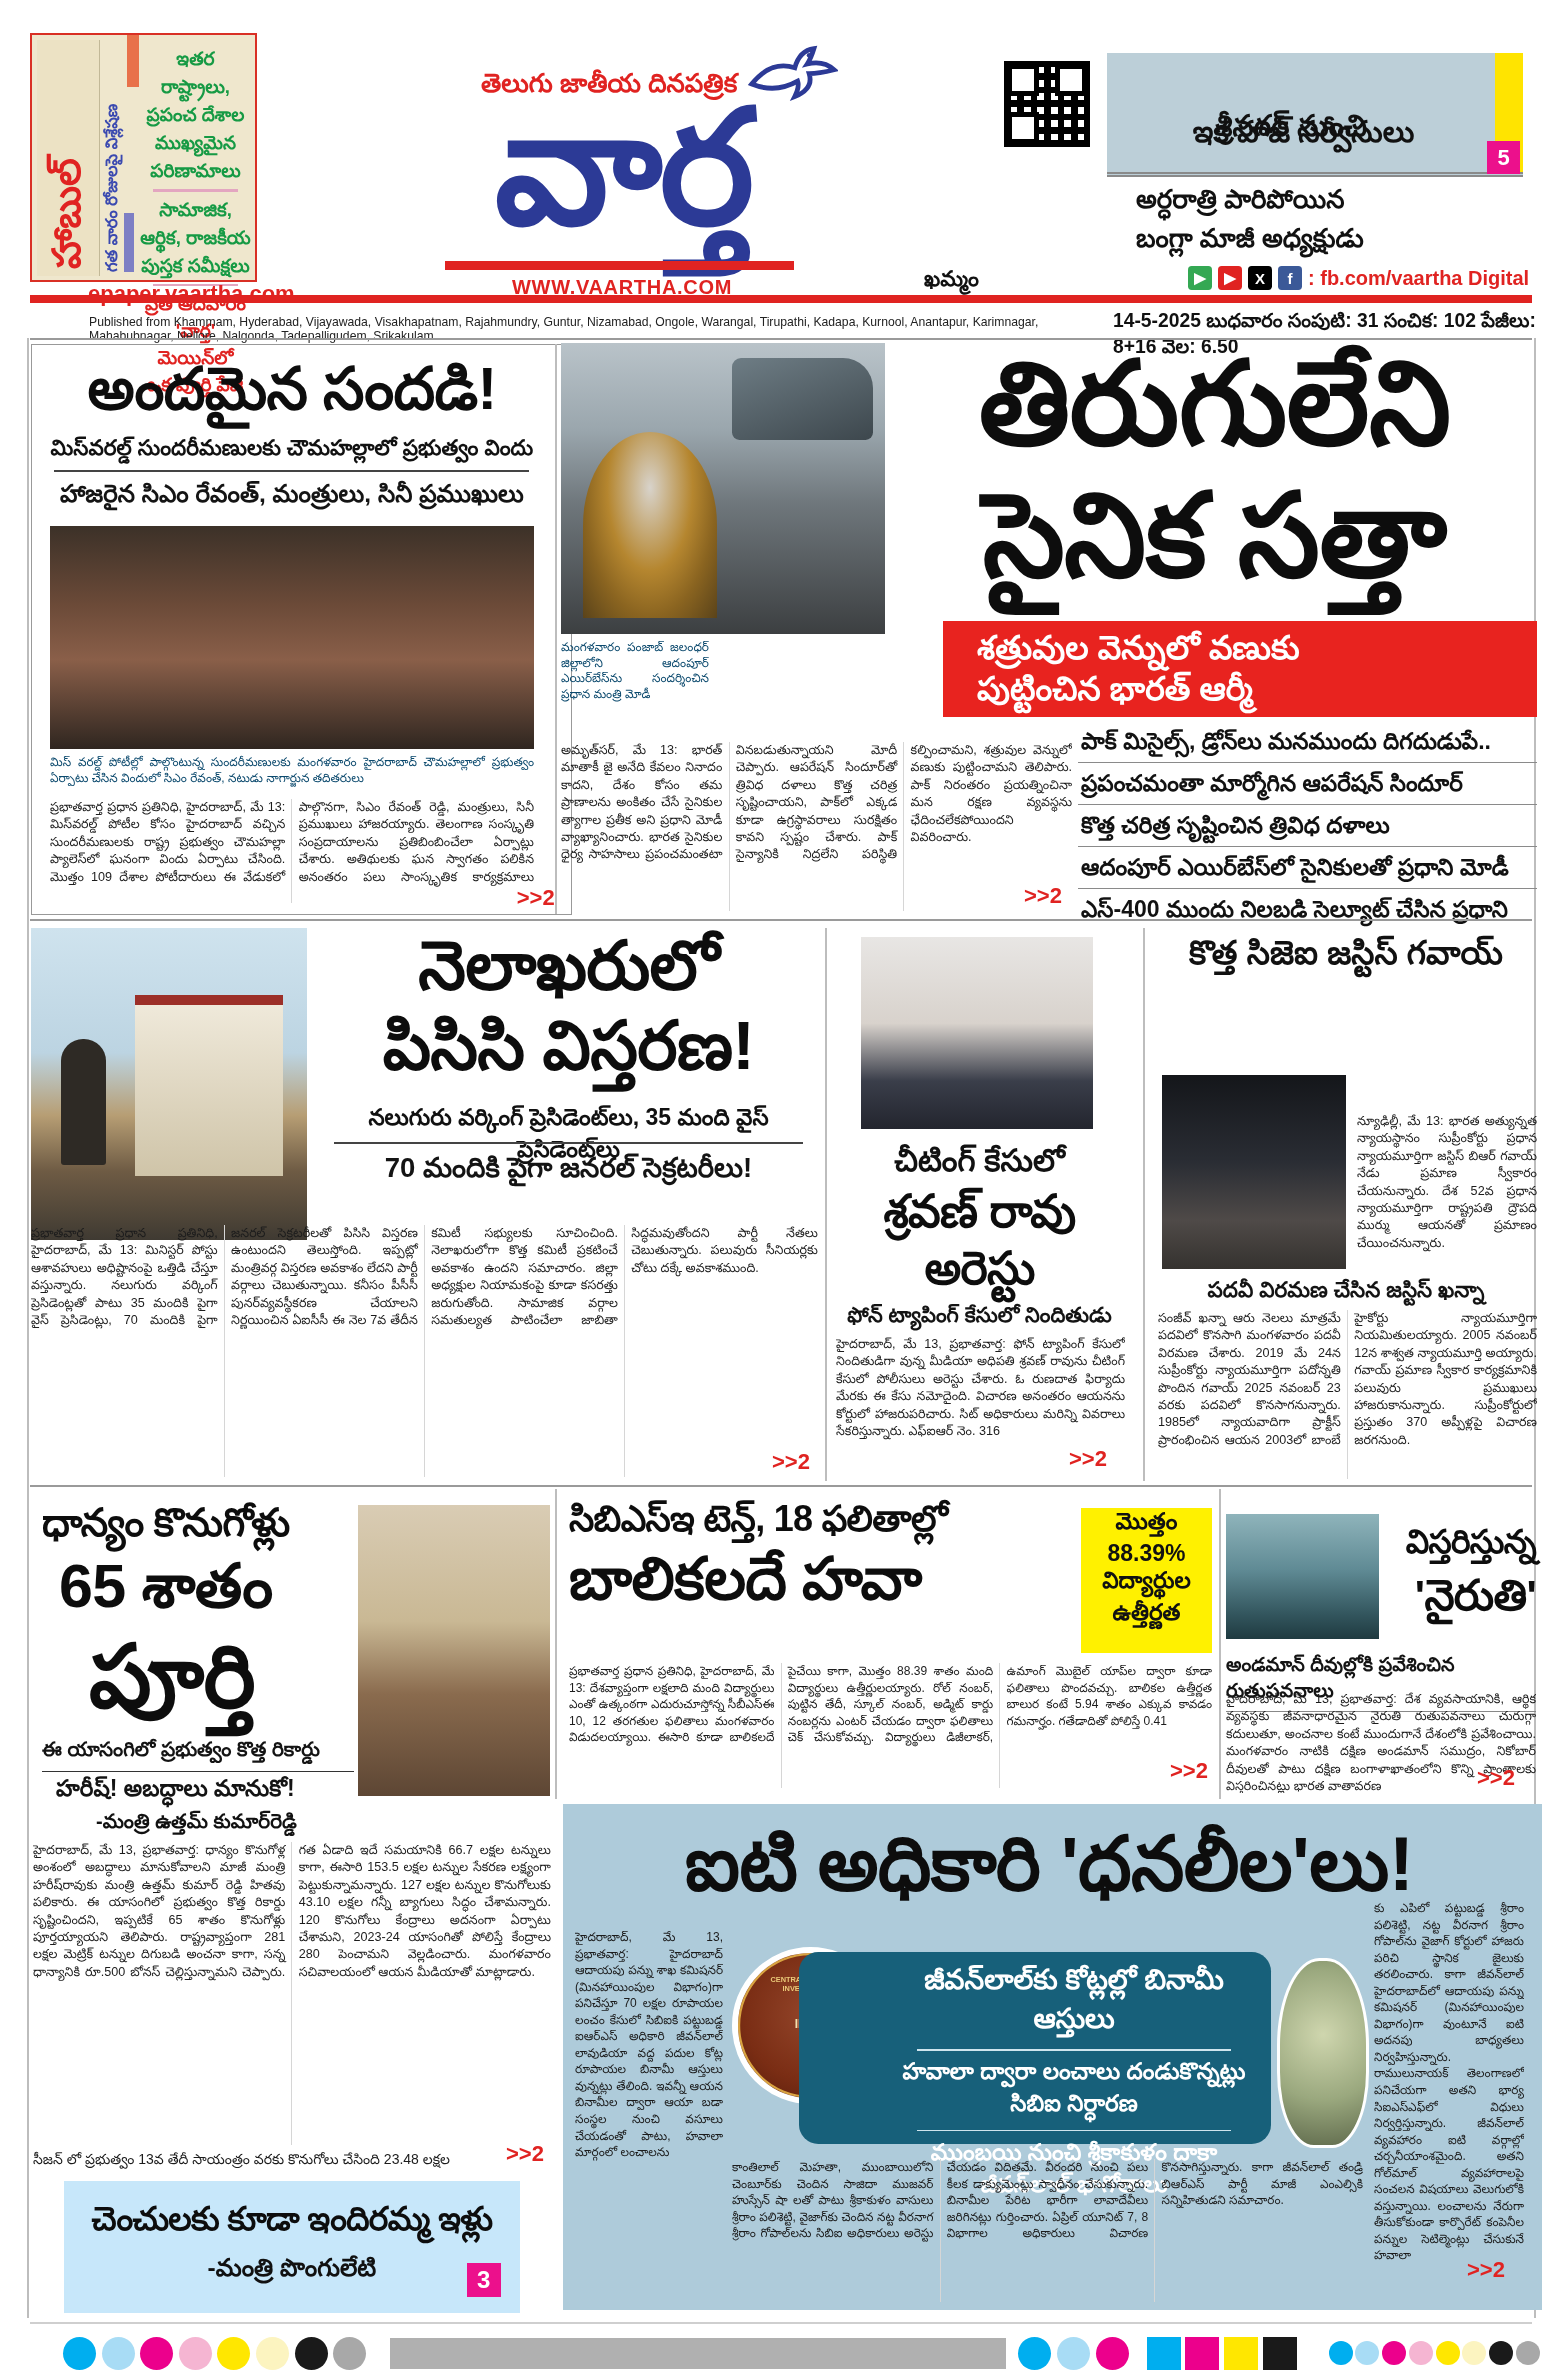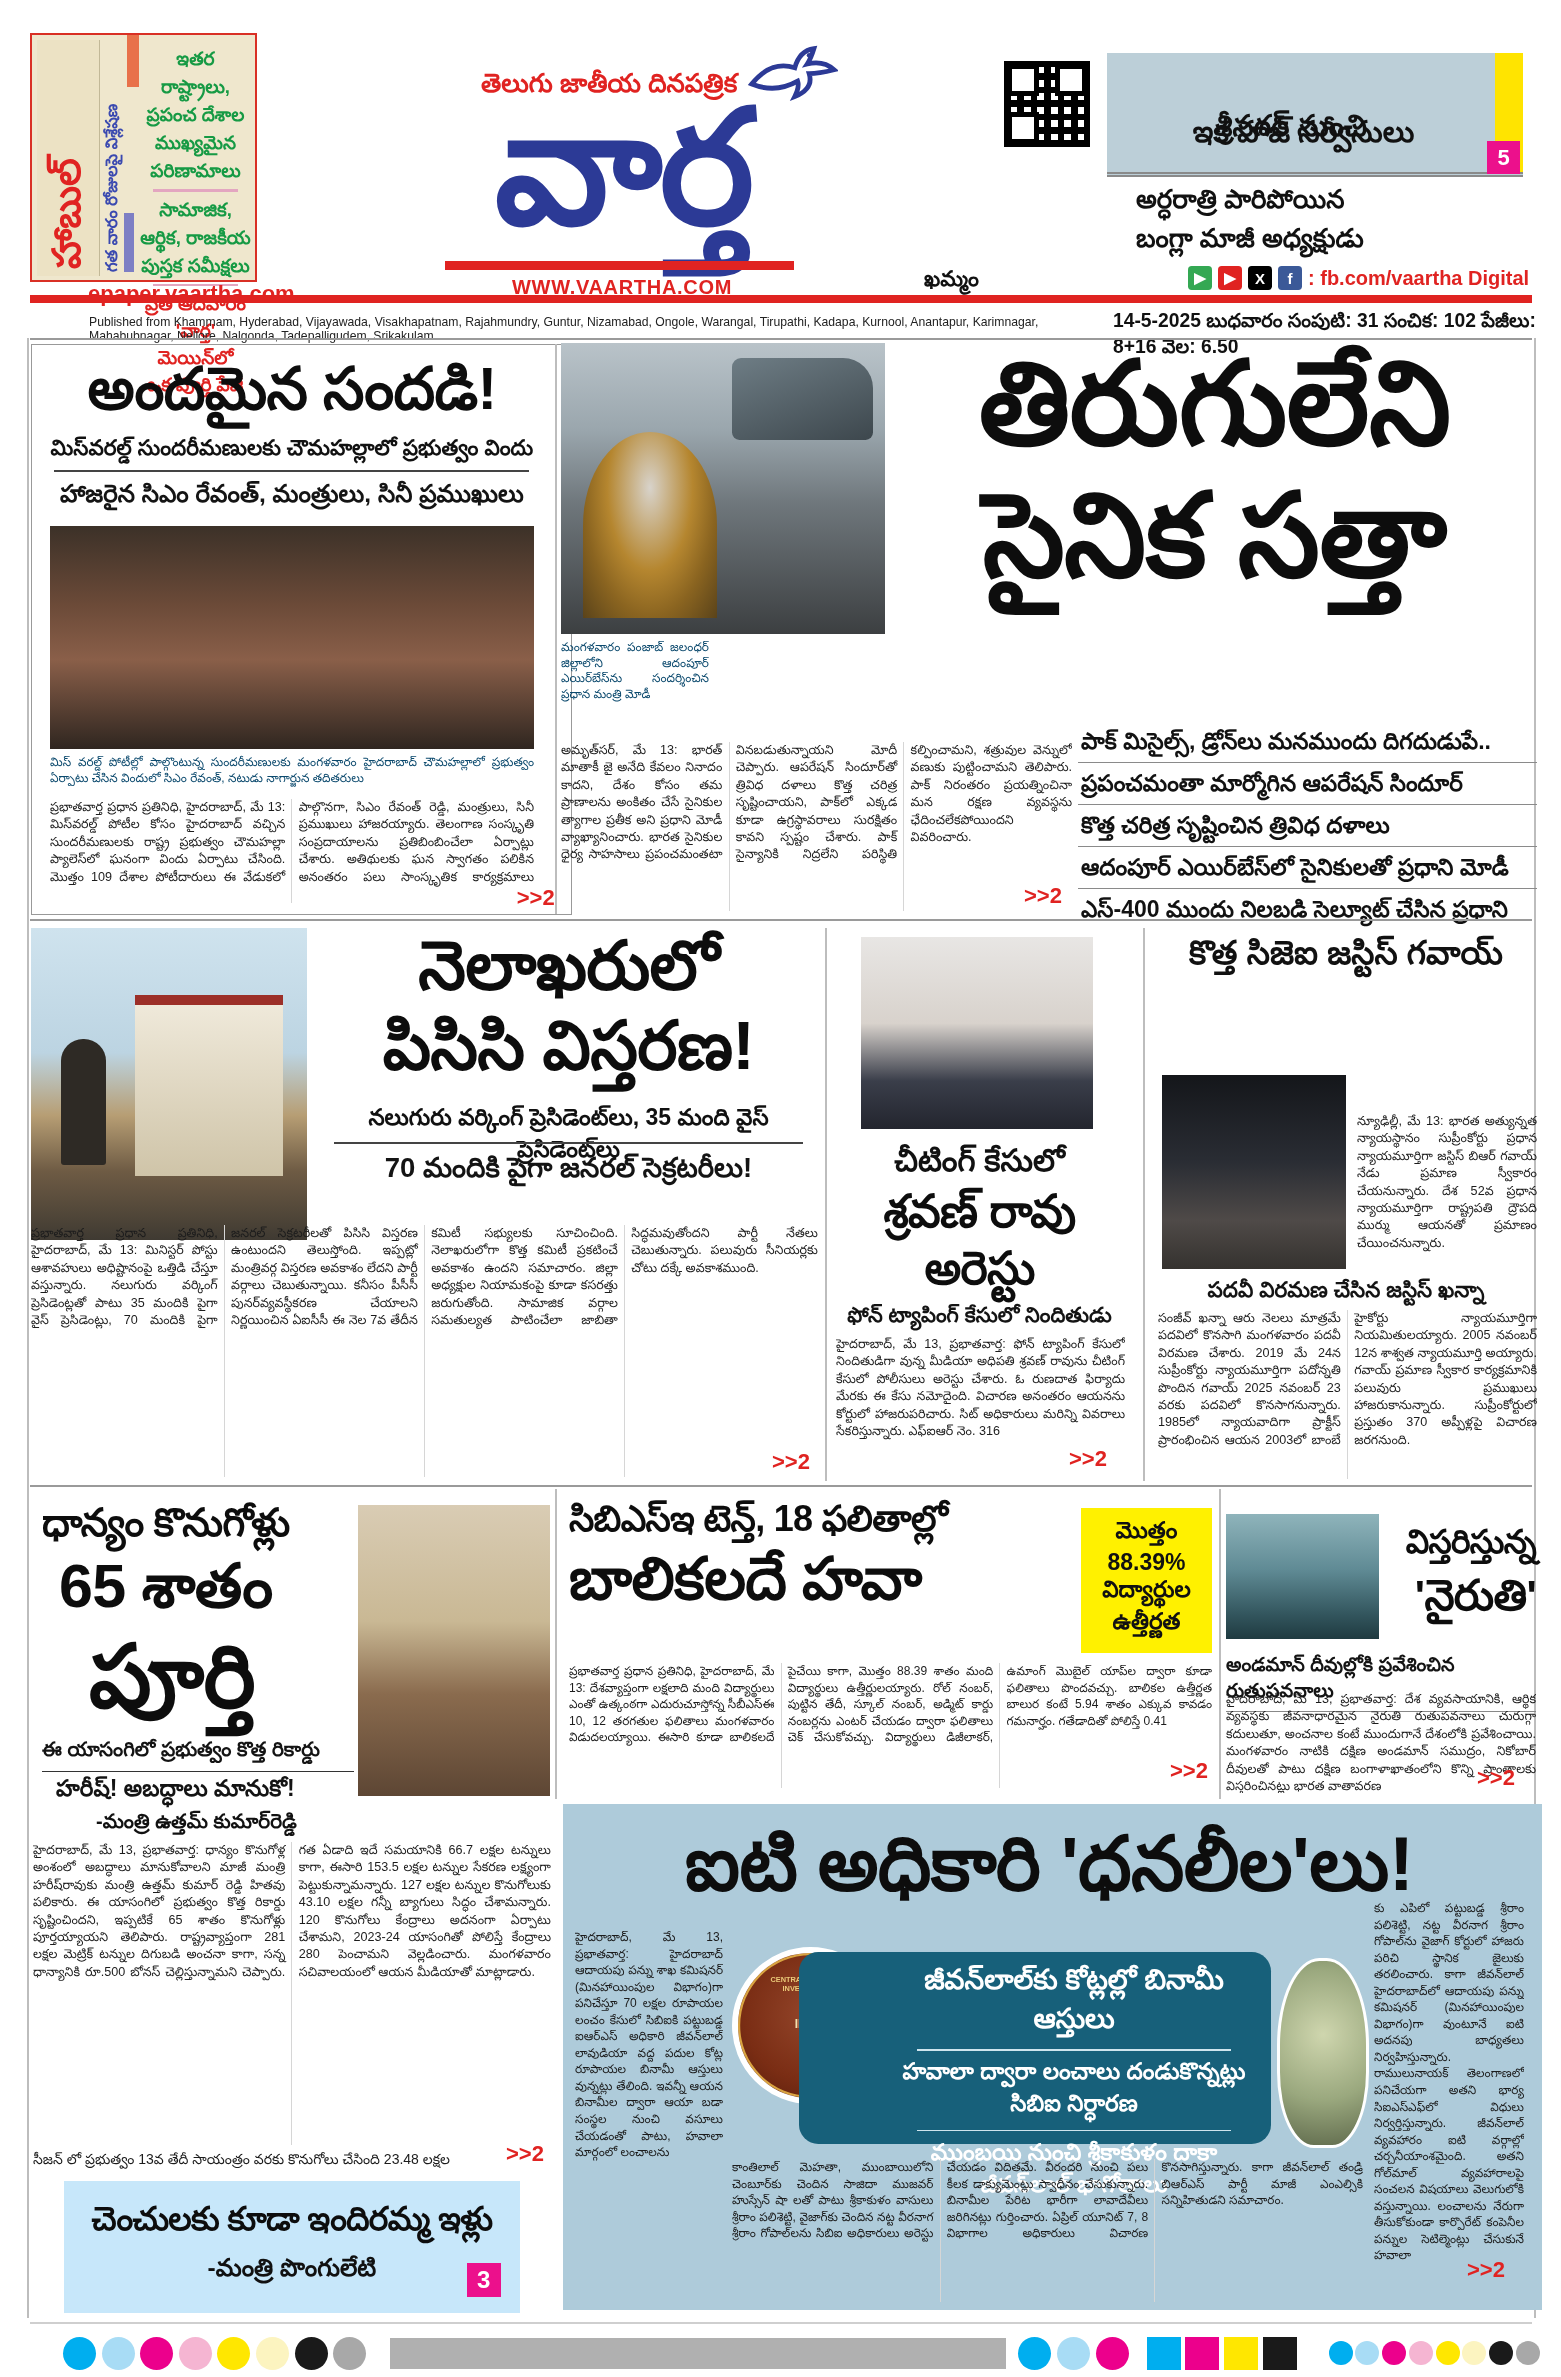--- a/index.html
+++ b/index.html
@@ -143,20 +143,24 @@
     <div class="abs" style="left:22px;top:89px;width:134px;height:186px;background:radial-gradient(ellipse at 50% 30%,#d8d3cb 0%,#b5862f 45%,#8a6420 70%,#5a431a 100%);border-radius:50% 50% 0 0;"></div>
     <div class="abs" style="left:171px;top:15px;width:141px;height:82px;background:linear-gradient(160deg,#6e7d85,#3d474d);border-radius:9px 30px 7.4px 7.4px;"></div>
   </div>
   <div class="abs cap jt" style="left:561px;top:640px;width:148px;height:96px;">మంగళవారం పంజాబ్ జలంధర్ జిల్లాలోని ఆదంపూర్ ఎయిర్‌బేస్‌ను సందర్శించిన ప్రధాన మంత్రి మోడీ</div>
   <div class="abs body-txt jt cols3" style="left:561px;top:742px;width:511px;height:169px;overflow:hidden;">అమృత్‌సర్, మే 13: భారత్ మాతాకీ జై అనేది కేవలం నినాదం కాదని, దేశం కోసం తమ ప్రాణాలను అంకితం చేసే సైనికుల త్యాగాల ప్రతీక అని ప్రధాని మోడీ వ్యాఖ్యానించారు. భారత సైనికుల ధైర్య సాహసాలు ప్రపంచమంతటా వినబడుతున్నాయని మోదీ చెప్పారు. ఆపరేషన్ సిందూర్‌తో త్రివిధ దళాలు కొత్త చరిత్ర సృష్టించాయని, పాక్‌లో ఎక్కడ కూడా ఉగ్రస్థావరాలు సురక్షితం కావని స్పష్టం చేశారు. పాక్ సైన్యానికి నిద్రలేని పరిస్థితి కల్పించామని, శత్రువుల వెన్నులో వణుకు పుట్టించామని తెలిపారు. పాక్ నిరంతరం ప్రయత్నించినా మన రక్షణ వ్యవస్థను ఛేదించలేకపోయిందని వివరించారు.</div>
   <div class="abs cont" style="left:1024px;top:883px;">&gt;&gt;2</div>
 
   <div class="abs hl ctr" style="left:891px;top:343px;width:647px;font-size:117px;line-height:1.05;">తిరుగులేని</div>
   <div class="abs hl ctr" style="left:891px;top:475px;width:647px;font-size:117px;line-height:1.05;">సైనిక సత్తా</div>
 
+  <div class="abs banner-red" style="left:943px;top:621px;width:594px;height:96px;padding:6px 0 0 34px;box-sizing:border-box;">
+    <div style="font-size:33px;line-height:1.25;">శత్రువుల వెన్నులో వణుకు</div>
+    <div style="font-size:33px;line-height:1.25;">పుట్టించిన భారత్ ఆర్మీ</div>
+  </div>
 
   <div class="abs" style="left:1078px;top:721px;width:459px;">
     <div class="bullet">పాక్ మిసైల్స్, డ్రోన్‌లు మనముందు దిగదుడుపే..</div>
     <div class="bullet">ప్రపంచమంతా మార్మోగిన ఆపరేషన్ సిందూర్</div>
     <div class="bullet">కొత్త చరిత్ర సృష్టించిన త్రివిధ దళాలు</div>
     <div class="bullet">ఆదంపూర్ ఎయిర్‌బేస్‌లో సైనికులతో ప్రధాని మోడీ</div>
     <div class="bullet">ఎస్-400 ముందు నిలబడి సెల్యూట్ చేసిన ప్రధాని</div>
   </div>
 
   <div class="rule-h" style="left:30px;top:919px;width:1502px;"></div>
@@ -207,21 +211,21 @@
   <div class="abs" style="left:64px;top:2181px;width:456px;height:132px;background:#c7e7fa;">
     <div class="abs hl ctr" style="left:7.4px;top:19.3px;width:441px;font-size:33px;">చెంచులకు కూడా ఇందిరమ్మ ఇళ్లు</div>
     <div class="abs ctr bold" style="left:7.4px;top:73px;width:441px;font-size:24.5px;">-మంత్రి పొంగులేటి</div>
     <div class="abs badge" style="right:19.3px;bottom:16.3px;width:34px;height:34px;font-size:24px;">3</div>
   </div>
 
   <div class="rule-v" style="left:555px;top:1489px;height:310px;"></div>
 
   <div class="abs hl" style="left:569px;top:1498px;width:505px;font-size:36px;">సిబిఎస్ఇ టెన్త్, 18 ఫలితాల్లో</div>
   <div class="abs hl" style="left:569px;top:1545px;width:505px;font-size:59px;">బాలికలదే హవా</div>
-  <div class="abs ybox ctr" style="left:1081px;top:1508px;width:131px;height:145px;padding-top:9px;box-sizing:border-box;">
+  <div class="abs ybox ctr" style="left:1081px;top:1508px;width:131px;height:145px;padding-top:0;box-sizing:border-box;">
     <div class="bold" style="font-size:23px;">మొత్తం 88.39%</div>
     <div class="bold" style="font-size:23px;">విద్యార్థుల</div>
     <div class="bold" style="font-size:23px;">ఉత్తీర్ణత</div>
   </div>
   <div class="abs body-txt jt cols3" style="left:569px;top:1663px;width:643px;height:125px;overflow:hidden;font-size:12px;">ప్రభాతవార్త ప్రధాన ప్రతినిధి, హైదరాబాద్, మే 13: దేశవ్యాప్తంగా లక్షలాది మంది విద్యార్థులు ఎంతో ఉత్కంఠగా ఎదురుచూస్తోన్న సీబీఎస్ఈ 10, 12 తరగతుల ఫలితాలు మంగళవారం విడుదలయ్యాయి. ఈసారి కూడా బాలికలదే పైచేయి కాగా, మొత్తం 88.39 శాతం మంది విద్యార్థులు ఉత్తీర్ణులయ్యారు. రోల్ నంబర్, పుట్టిన తేదీ, స్కూల్ నంబర్, అడ్మిట్ కార్డు నంబర్లను ఎంటర్ చేయడం ద్వారా ఫలితాలు చెక్ చేసుకోవచ్చు. విద్యార్థులు డిజీలాకర్, ఉమాంగ్ మొబైల్ యాప్‌ల ద్వారా కూడా ఫలితాలు పొందవచ్చు. బాలికల ఉత్తీర్ణత బాలుర కంటే 5.94 శాతం ఎక్కువ కావడం గమనార్హం. గతేడాదితో పోలిస్తే 0.41</div>
   <div class="abs cont" style="left:1170px;top:1758px;">&gt;&gt;2</div>
 
   <div class="rule-v" style="left:1219px;top:1489px;height:310px;"></div>
 
   <div class="abs ph-palm" style="left:1226px;top:1514px;width:153px;height:125px;"></div>

